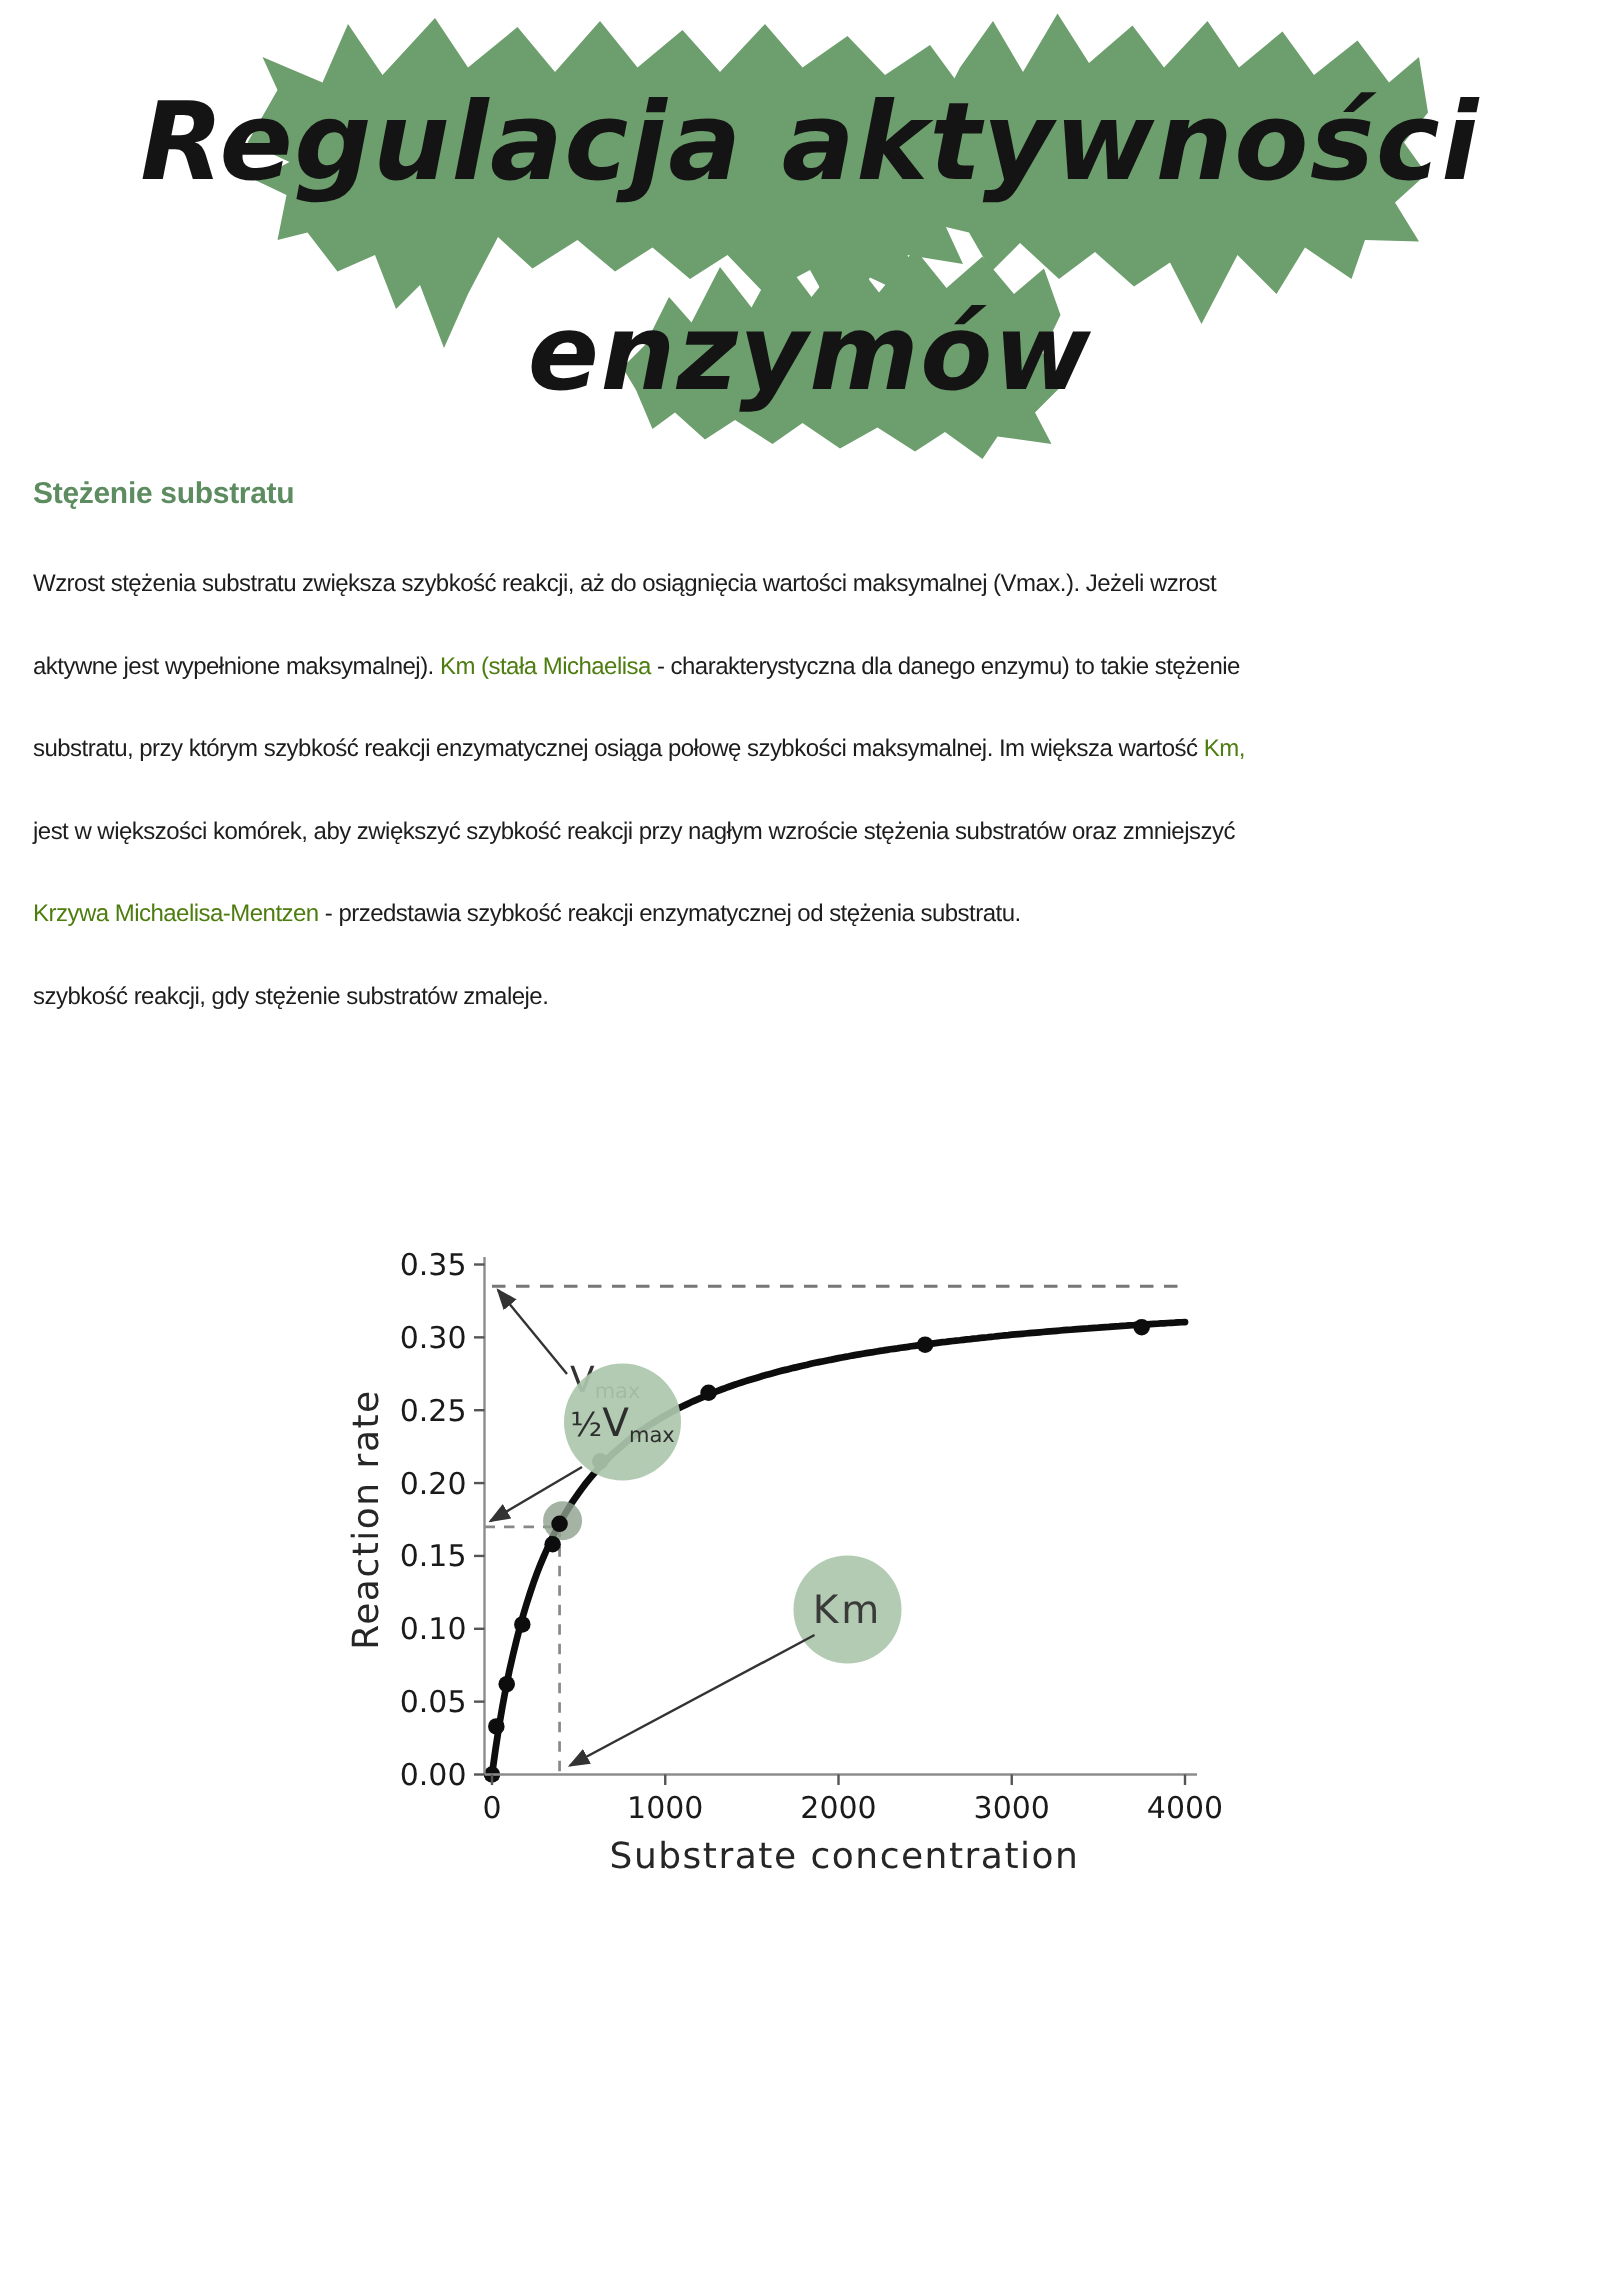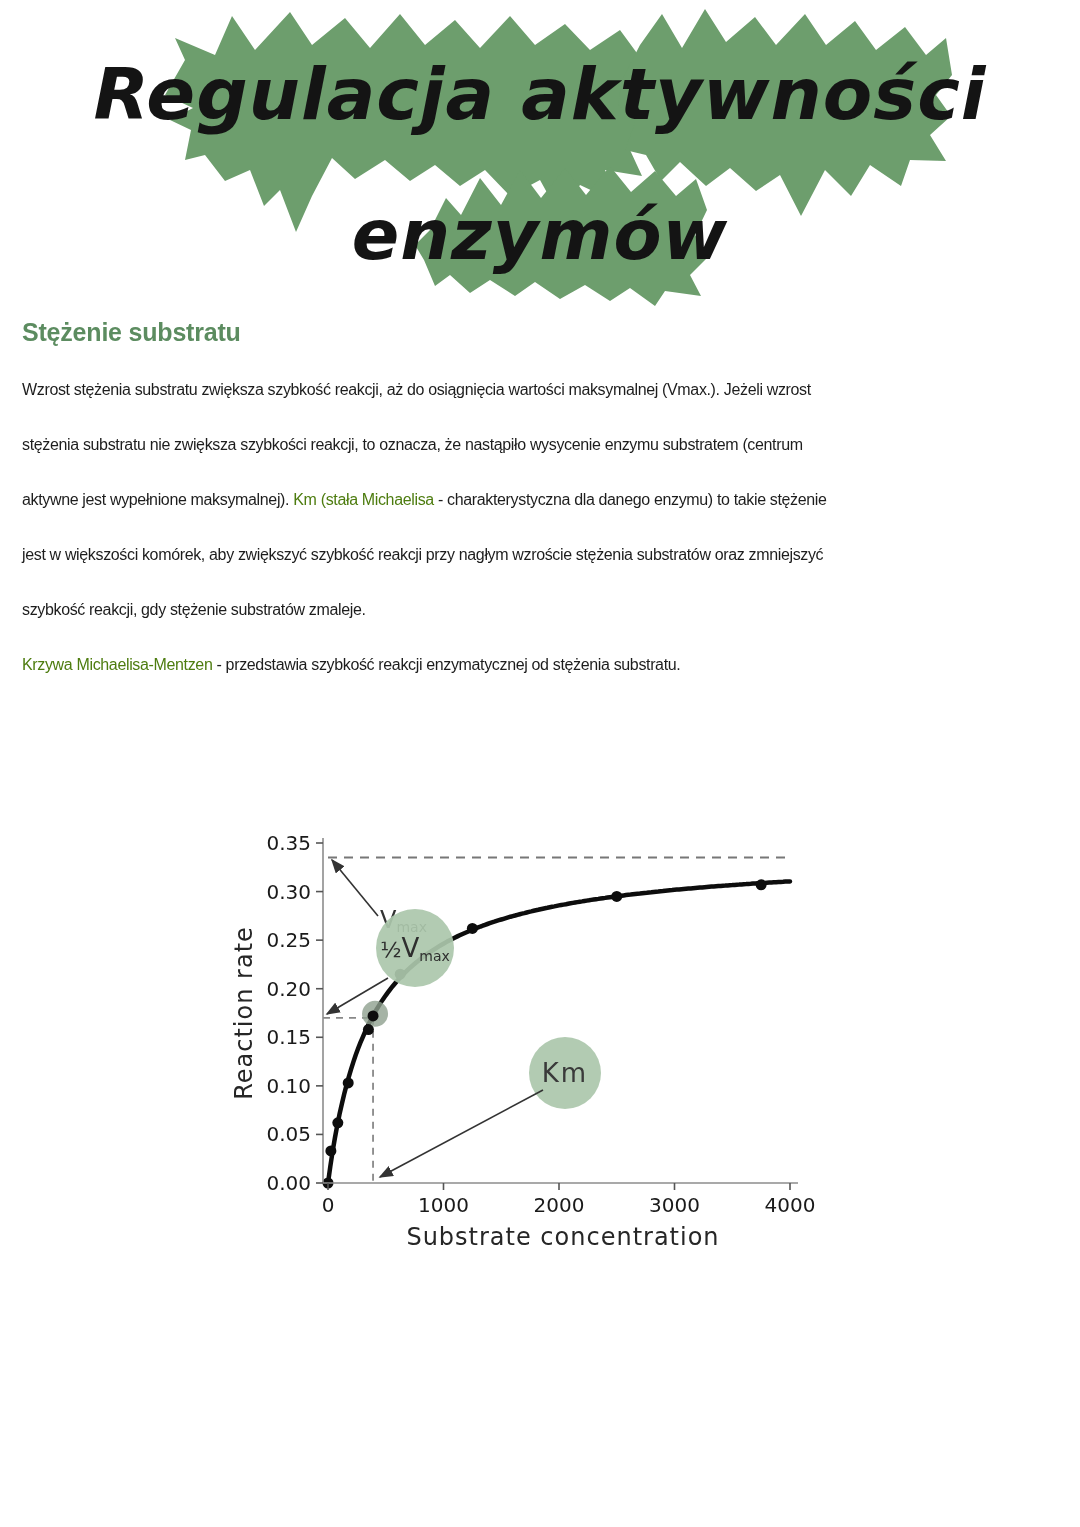--- a/index.html
+++ b/index.html
@@ -16,21 +16,21 @@
     position:absolute;width:1080px;text-align:center;
     font-family:"DejaVu Sans", sans-serif;font-style:italic;font-weight:800;
     color:#141414;letter-spacing:1px;white-space:nowrap;
   }
   .title-line.l1{top:52px;font-size:72px;}
   .title-line.l2{top:194px;font-size:70px;}
 
   
   .section-heading{
     position:absolute;left:22px;top:318px;
-    font-size:25px;font-weight:600;color:#5c8c60;letter-spacing:-0.2px;
+    font-size:20px;font-weight:600;color:#5c8c60;letter-spacing:-0.2px;
   }
   .paragraph{position:absolute;left:22px;top:362px;width:1045px;}
   .pline{
     height:55px;line-height:55px;font-size:16px;color:#1d1d1d;
     letter-spacing:-0.35px;white-space:nowrap;font-weight:500;
   }
   .pline .g{color:#4d7c0f;}
 
   
   .chart-wrap{position:absolute;left:228px;top:826px;width:640px;height:450px;}
@@ -50,25 +50,25 @@
         </g>
     </svg>
     <div class="title-line l1">Regulacja aktywności</div>
     <div class="title-line l2">enzymów</div>
   </div>
 
   <div class="section-heading">Stężenie substratu</div>
 
   <div class="paragraph">
     <div class="pline"><span>Wzrost stężenia substratu zwiększa szybkość reakcji, aż do osiągnięcia wartości maksymalnej (Vmax.). Jeżeli wzrost</span></div>
-    <div class="pline"><span>stężenia substratu nie zwiększa szybkości reakcji, to oznacza, że nastąpiło wysycenie enzymu substratem (centrum</span></div>
     <div class="pline"><span>aktywne jest wypełnione maksymalnej). </span><span class="g">Km (stała Michaelisa</span><span> - charakterystyczna dla danego enzymu) to takie stężenie</span></div>
+    <div class="pline"><span>substratu, przy którym szybkość reakcji enzymatycznej osiąga połowę szybkości maksymalnej. Im większa wartość </span><span class="g">Km,</span></div>
     <div class="pline"><span>jest w większości komórek, aby zwiększyć szybkość reakcji przy nagłym wzroście stężenia substratów oraz zmniejszyć</span></div>
+    <div class="pline"><span class="g">Krzywa Michaelisa-Mentzen</span><span> - przedstawia szybkość reakcji enzymatycznej od stężenia substratu.</span></div>
     <div class="pline"><span>szybkość reakcji, gdy stężenie substratów zmaleje.</span></div>
-    <div class="pline"><span class="g">Krzywa Michaelisa-Mentzen</span><span> - przedstawia szybkość reakcji enzymatycznej od stężenia substratu.</span></div>
   </div>
 
   <div class="chart-wrap">
     <svg id="chart-svg" width="640" height="450" viewBox="0 0 640 450">
         <defs>
           <marker id="arr" markerWidth="9" markerHeight="7" refX="8" refY="3.5" orient="auto">
             <path d="M0,0 L9,3.5 L0,7 Z" fill="#333"></path>
           </marker>
         </defs>
         <line x1="100" y1="31.5714285714285" x2="562" y2="31.5714285714285" stroke="#777777" stroke-width="2" stroke-dasharray="9 7"></line>

